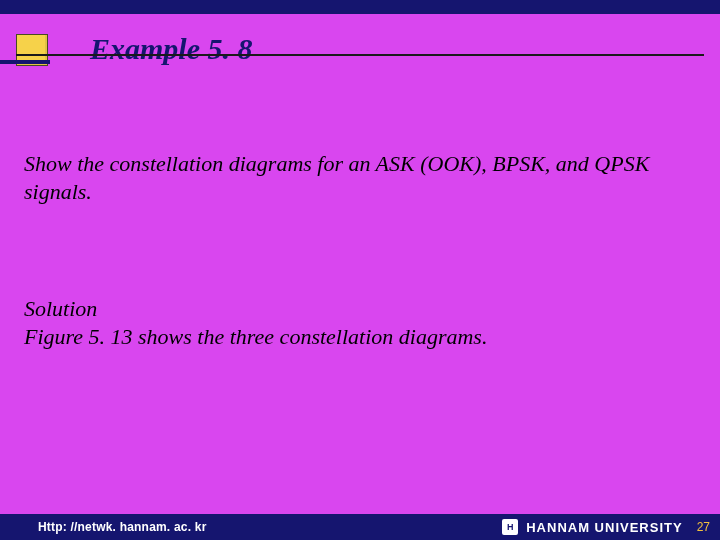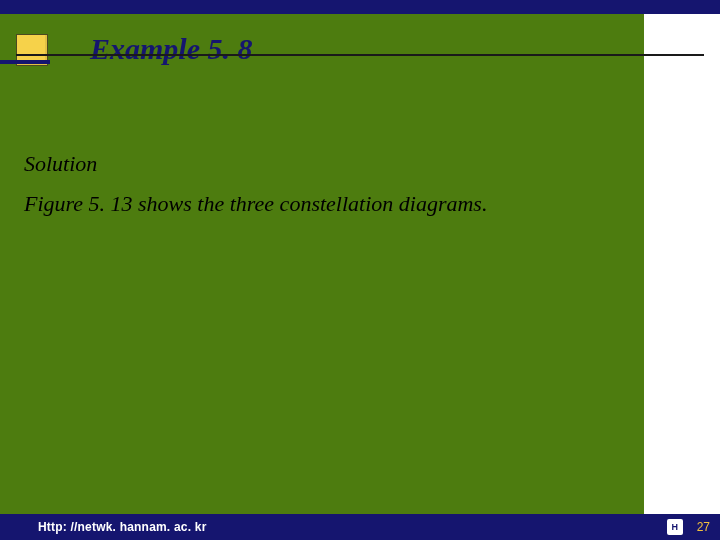--- a/index.html
+++ b/index.html
@@ -1,30 +1,30 @@
 <!DOCTYPE html>
 <html><head>
 <meta charset="utf-8">
 <style>
   * { margin: 0; padding: 0; box-sizing: border-box; }
   html, body { width: 720px; height: 540px; overflow: hidden; font-family: Georgia, 'Times New Roman', serif; background: #fff; }
-  .slide { position: relative; width: 644px; height: 540px; background: #4d7c0f; }
+  .slide { position: relative; width: 720px; height: 540px; background: #d946ef; }
 
   
   .topbar { position: absolute; top: 0; left: 0; width: 720px; height: 14px; background: #15156f; }
   .title-row { position: absolute; top: 14px; left: 0; width: 720px; height: 42px; }
   .corner-box { position: absolute; top: 20px; left: 16px; width: 32px; height: 32px; background: #f6d24a; border: 1px solid #4a4a20; box-shadow: inset -2px -2px 0 rgba(0,0,0,0.08); }
   .title-underline { position: absolute; top: 54px; left: 16px; width: 688px; height: 2px; background: #1a1a1a; }
   .title-underline2 { position: absolute; top: 60px; left: 0; width: 50px; height: 4px; background: #15156f; }
   .title-text { position: absolute; top: 18px; left: 90px; font-family: 'Times New Roman', Times, serif; font-style: italic; font-weight: 700; color: #15156f; font-size: 30px; }
 
   
   .body-area { position: absolute; top: 150px; left: 24px; width: 672px; }
   .para { font-family: 'Times New Roman', Times, serif; font-style: italic; font-size: 22px; line-height: 1.25; color: #000; margin-bottom: 90px; }
-  .para.solution-label { margin-bottom: 12px; }
+  .para.solution-label { margin-bottom: 0; }
 
   
   .footer { position: absolute; bottom: 0; left: 0; width: 720px; height: 26px; background: #15156f; color: #fff; display: flex; align-items: center; justify-content: space-between; padding: 0 10px 0 14px; font-family: Arial, Helvetica, sans-serif; }
   .footer-left { font-size: 12px; font-weight: 700; letter-spacing: 0.2px; padding-left: 24px; }
   .footer-right { display: flex; align-items: center; gap: 8px; }
   .uni-logo { width: 16px; height: 16px; background: #ffffff; display: inline-flex; align-items: center; justify-content: center; color: #15156f; font-size: 9px; font-weight: 700; border-radius: 2px; }
   .uni-text { font-size: 13px; font-weight: 700; letter-spacing: 1px; }
   .pagenum { font-size: 12px; color: #f2c03e; padding-left: 6px; }
 </style>
 </head>
@@ -35,25 +35,27 @@
   <div class="topbar"></div>
 
   <div class="title-row">
     <div class="corner-box"></div>
     <div class="title-text">Example 5. 8</div>
   </div>
   <div class="title-underline"></div>
   <div class="title-underline2"></div>
 
   <div class="body-area">
+    <p class="para">Show the constellation diagrams for an ASK (OOK), BPSK, and QPSK signals.</p>
     <p class="para solution-label">Solution</p>
     <p class="para" style="margin-bottom:12px">Figure 5. 13 shows the three constellation diagrams.</p>
   </div>
 
   <div class="footer">
     <span class="footer-left">Http: //netwk. hannam. ac. kr</span>
     <span class="footer-right">
       <span class="uni-logo">H</span>
+      <span class="uni-text">HANNAM  UNIVERSITY</span>
       <span class="pagenum">27</span>
     </span>
   </div>
 
 </div>
 
 </body></html>

